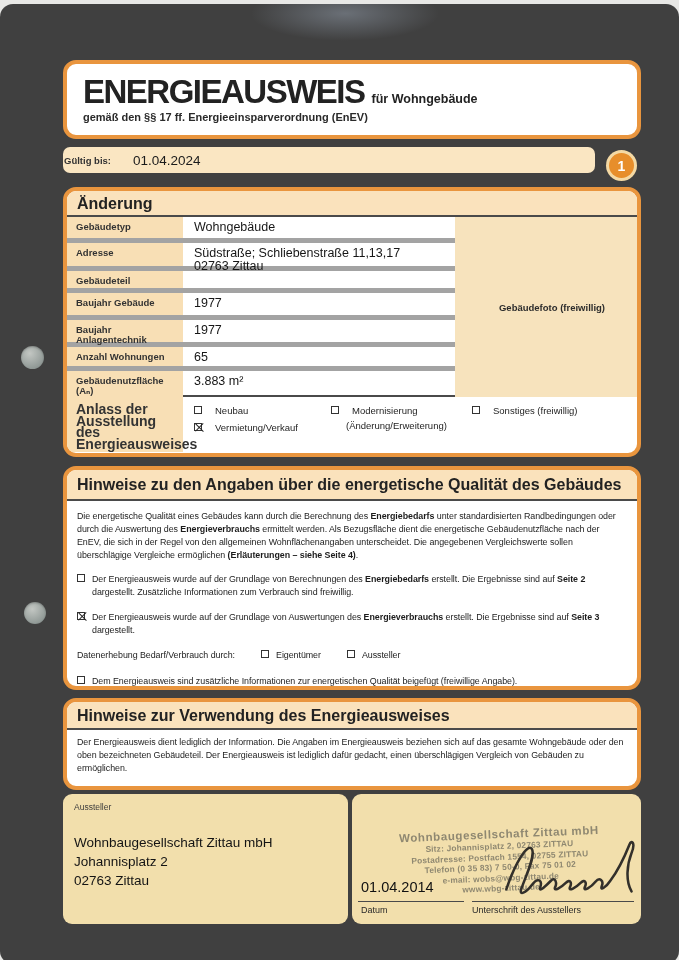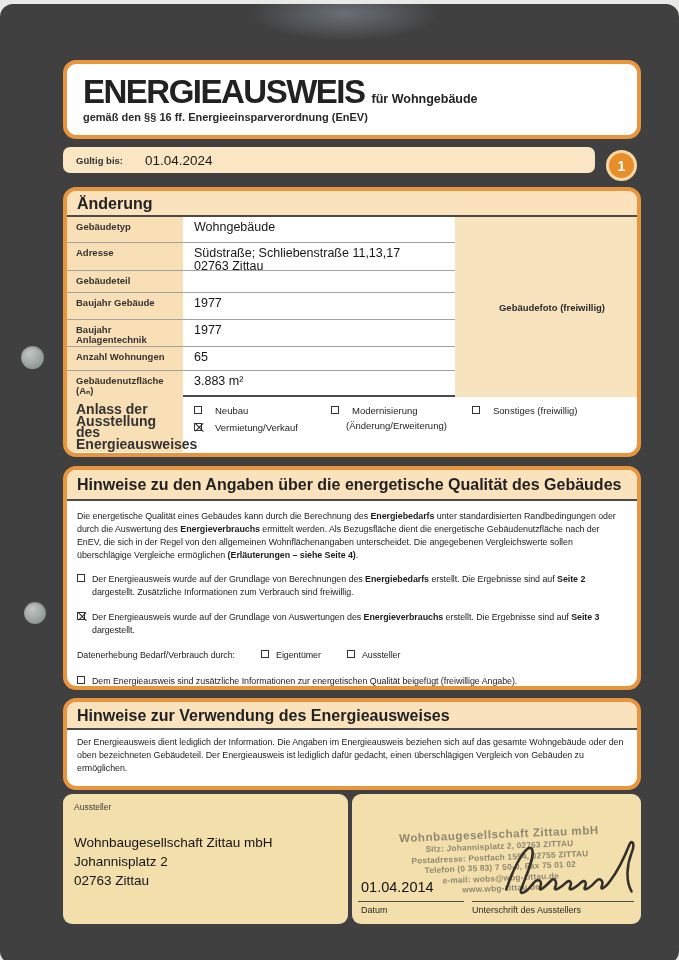--- a/index.html
+++ b/index.html
@@ -23,21 +23,21 @@
 
   
   .hdr-box { top:56px; height:79px; padding:11px 10px 0 16px; }
   .title-row { display:flex; align-items:baseline; }
   .doc-title { font-size:33px; font-weight:800; letter-spacing:-1.5px; color:#222; line-height:34px; }
   .doc-sub { font-size:12.5px; font-weight:bold; color:#222; margin-left:7px; }
   .doc-reg { font-size:11px; font-weight:bold; color:#2a2a2a; margin-top:2px; }
 
   
   .valid-row { position:absolute; left:63px; top:143px; width:532px; height:26px;
-               background:#FAE6C2; border-radius:7px; display:flex; align-items:center; padding-left:13px; }
+               background:#FAE6C2; border-radius:7px; display:flex; align-items:center; padding-left:1px; }
   .vlabel { font-size:9.5px; font-weight:bold; color:#333; }
   .vvalue { font-size:13.5px; color:#1b1b1b; margin-left:22px; }
 
   
   .badge { position:absolute; left:606px; top:146px; width:31px; height:31px; border-radius:50%;
            background:#F4D9A4; }
   .badge-in { position:absolute; left:3px; top:3px; width:25px; height:25px; border-radius:50%;
               background:#E78E2B; color:#fff; font-size:14px; font-weight:bold;
               display:flex; align-items:center; justify-content:center; }
 
@@ -46,21 +46,21 @@
              padding-left:10px; }
   .sec-hdr.h1 { height:26px; line-height:25px; font-size:16px; }
   .sec-hdr.h2 { height:31px; line-height:30px; font-size:16px; }
   .sec-hdr.h3 { height:28px; line-height:27px; font-size:16px; }
 
   
   .building-box { top:183px; height:270px; }
   .btable { position:relative; height:180px; border-bottom:2px solid #4a4a4a; }
   .photo-col { position:absolute; right:0; top:0; width:182px; height:180px; background:#F7E3BD;
                display:flex; align-items:center; justify-content:center; font-size:9.5px; font-weight:bold; color:#2c2c2c;padding-left:12px; }
-  .trow { display:flex; width:388px; border-bottom:1px solid #a3a3a3; }
+  .trow { display:flex; width:388px; border-bottom:5px solid #a3a3a3; }
   .trow:nth-child(2){height:26px} .trow:nth-child(3){height:28px} .trow:nth-child(4){height:22px}
   .trow:nth-child(5){height:27px} .trow:nth-child(6){height:27px} .trow:nth-child(7){height:24px}
   .trow:nth-child(8){height:26px; border-bottom:none;}
   .tlabel { width:116px; background:#F8DFB5; padding:5px 4px 0 9px; font-size:9.5px; font-weight:bold; color:#333; line-height:10px; }
   .tvalue { flex:1; padding:4px 0 0 11px; font-size:12.5px; line-height:13px; color:#161616; }
 
   
   .anlass { display:flex; height:55px; }
   .a-label { width:116px; background:#F8DFB5; padding:7px 4px 0 9px; font-size:14px; font-weight:bold; color:#333; line-height:11.5px; }
   .a-opts { position:relative; flex:1; }
@@ -112,21 +112,21 @@
 <div class="page">
   <div class="smudge"></div>
   <div class="hole hole1"></div>
   <div class="hole hole2"></div>
 
   <div class="obox hdr-box">
     <div class="title-row">
       <span class="doc-title">ENERGIEAUSWEIS</span>
       <span class="doc-sub">für Wohngebäude</span>
     </div>
-    <div class="doc-reg">gemäß den §§ 16 ff. Energieeinsparverordnung (EnEV)</div>
+    <div class="doc-reg">gemäß den §§ 17 ff. Energieeinsparverordnung (EnEV)</div>
   </div>
 
   <div class="valid-row">
     <span class="vlabel">Gültig bis:</span>
     <span class="vvalue">01.04.2024</span>
   </div>
 
   <div class="badge">
     <div class="badge-in">1</div>
   </div>

